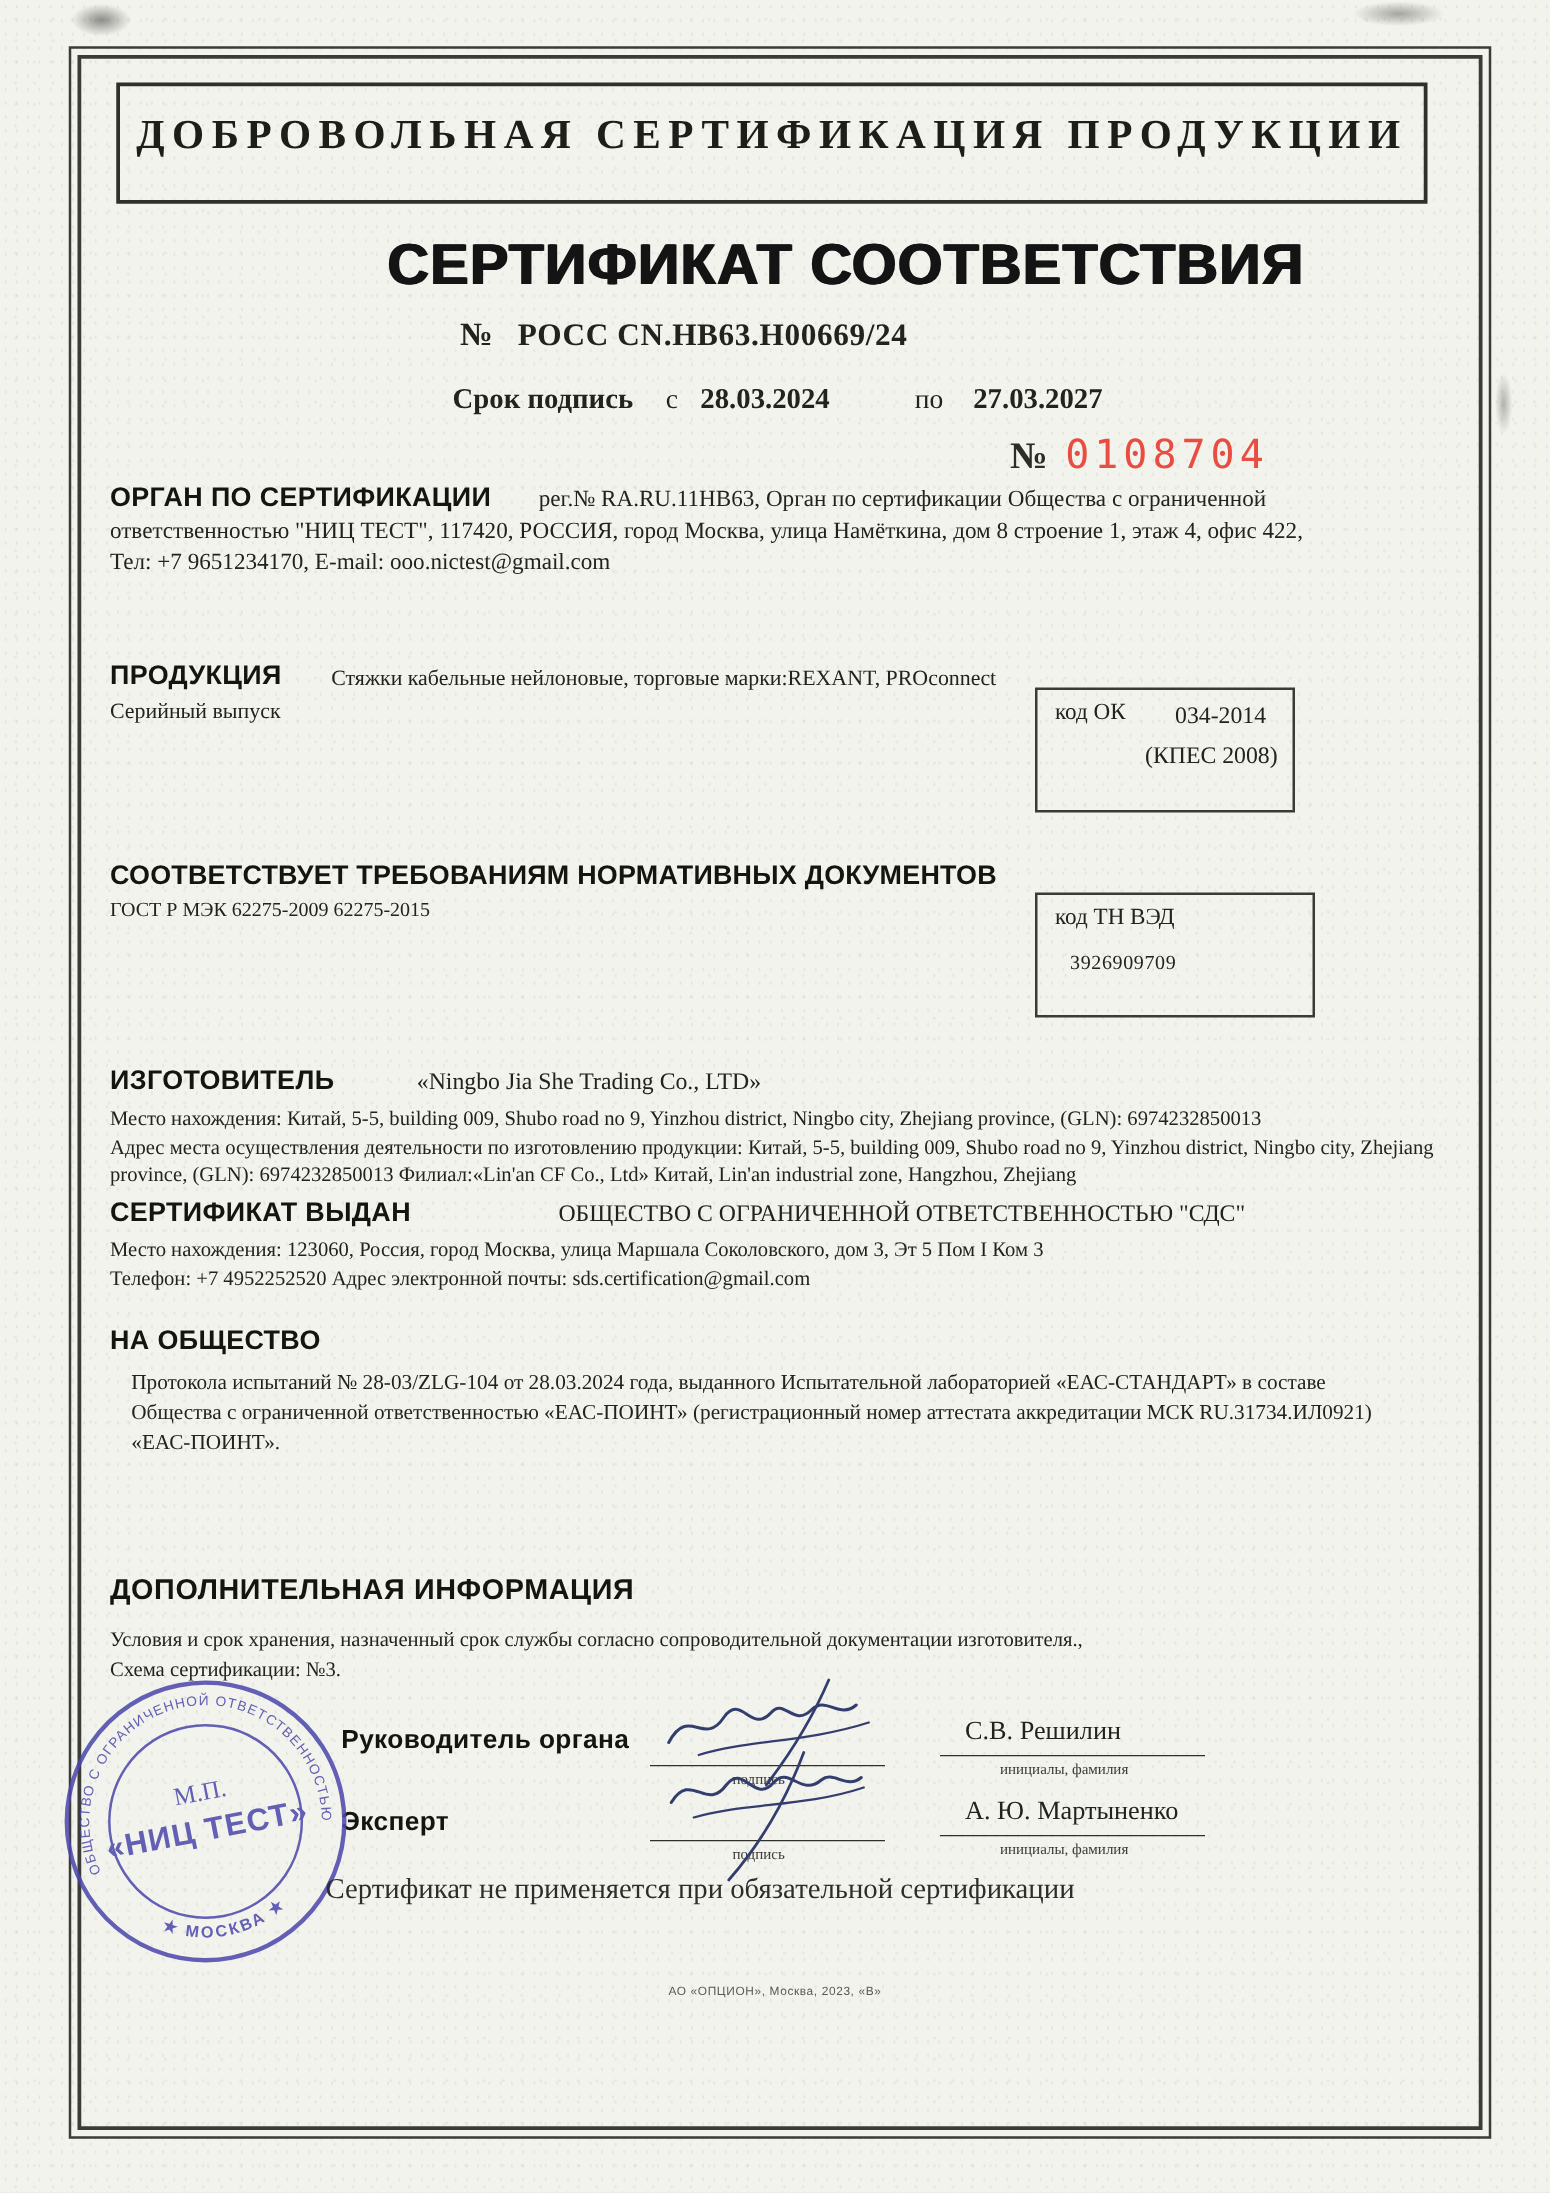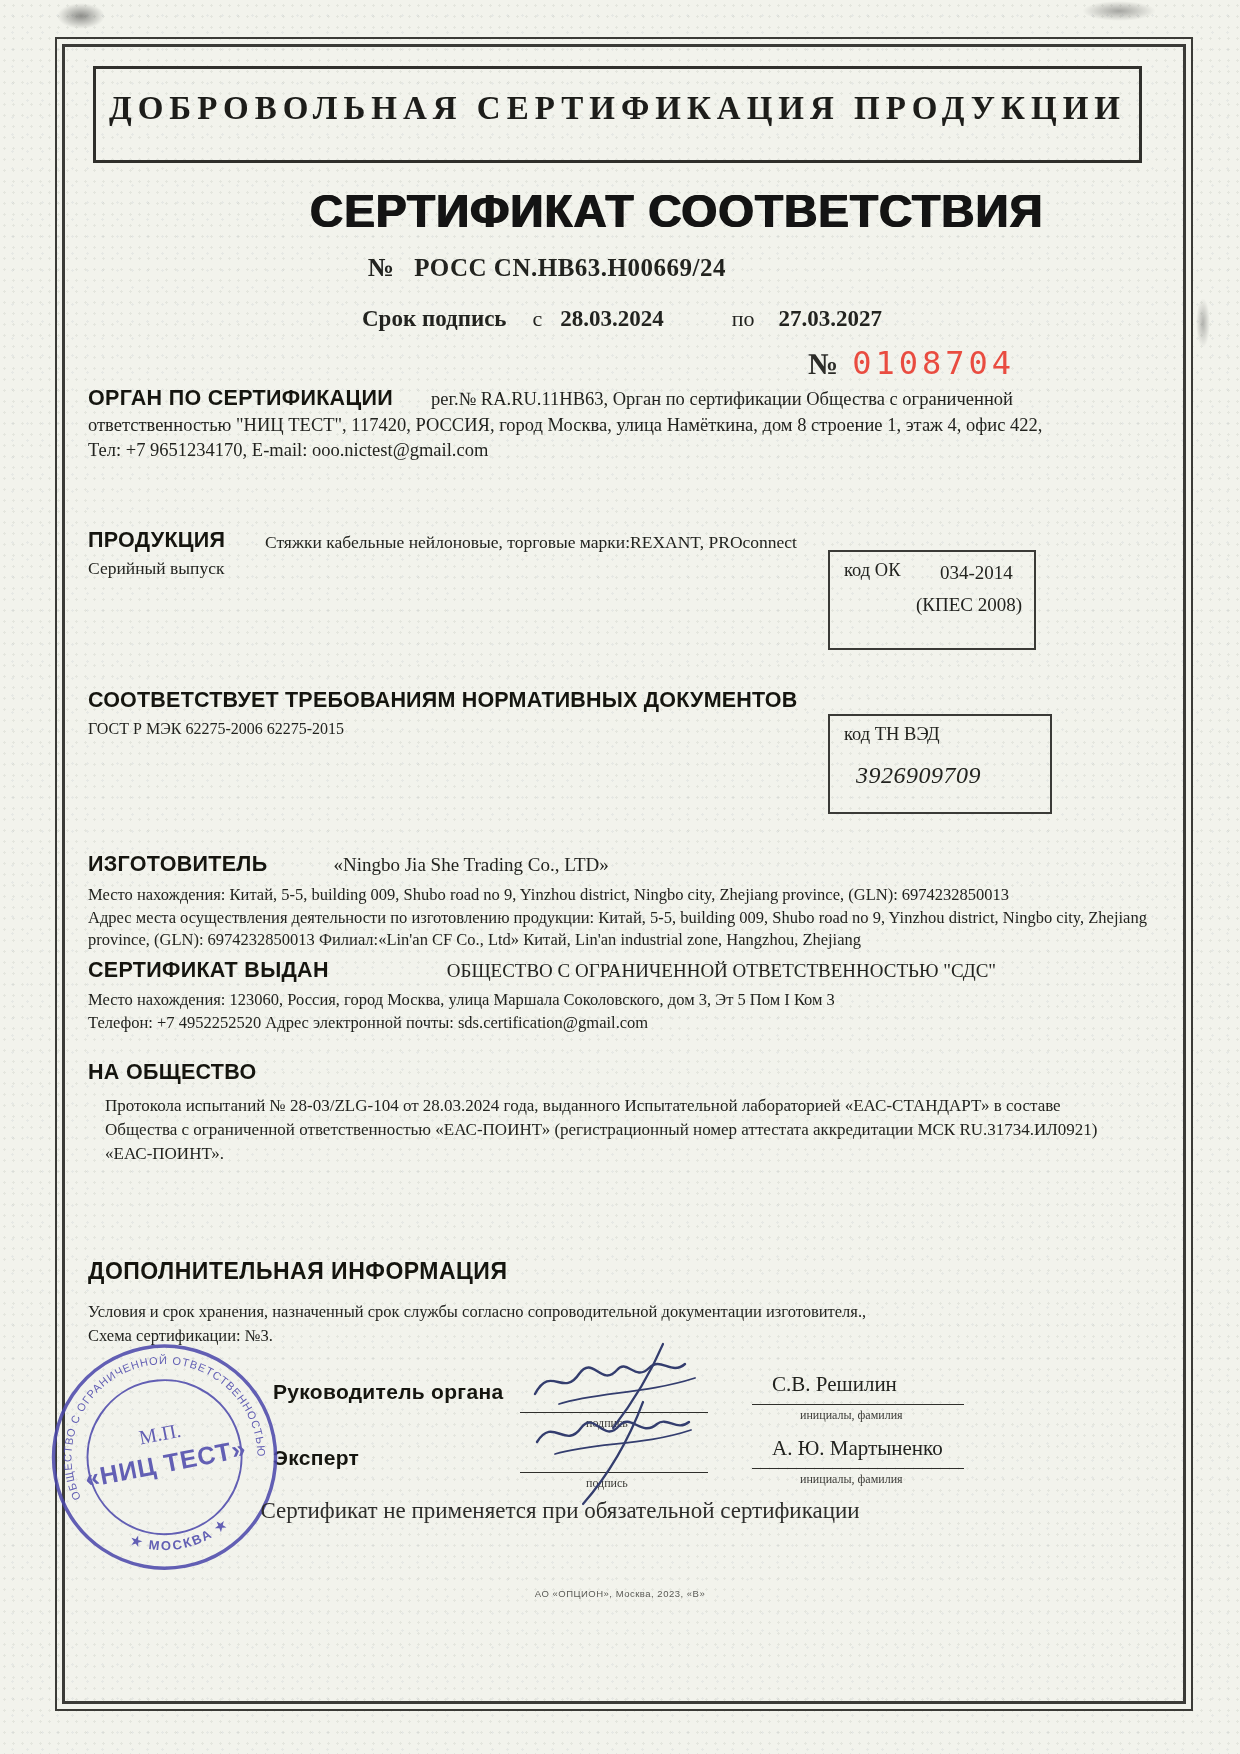--- a/index.html
+++ b/index.html
@@ -66,25 +66,25 @@
   <div class="abs" style="left:88px;top:558px;font-size:17.5px;">Серийный выпуск</div>
   <div class="abs" style="left:265px;top:531px;width:580px;font-size:17.5px;line-height:1.3;">Стяжки кабельные нейлоновые, торговые марки:REXANT, PROconnect</div>
 
   <div class="abs box" style="left:828px;top:550px;width:208px;height:100px;">
     <span class="abs" style="left:14px;top:8px;font-size:18.5px;">код ОК</span>
     <span class="abs" style="left:110px;top:10px;font-size:19px;">034-2014</span>
     <span class="abs" style="left:86px;top:42px;font-size:19px;">(КПЕС 2008)</span>
   </div>
 
   <div class="abs h" style="left:88px;top:688px;letter-spacing:.2px;">СООТВЕТСТВУЕТ ТРЕБОВАНИЯМ НОРМАТИВНЫХ ДОКУМЕНТОВ</div>
-  <div class="abs" style="left:88px;top:720px;font-size:16px;">ГОСТ Р МЭК 62275-2006 62275-2015</div>
+  <div class="abs" style="left:88px;top:720px;font-size:16px;">ГОСТ Р МЭК 62275-2009 62275-2015</div>
 
   <div class="abs box" style="left:828px;top:714px;width:224px;height:100px;">
     <span class="abs" style="left:14px;top:8px;font-size:18.5px;">код ТН ВЭД</span>
-    <span class="abs" style="left:26px;top:46px;font-size:24px;letter-spacing:.5px;font-style:italic;">3926909709</span>
+    <span class="abs" style="left:26px;top:46px;font-size:16px;letter-spacing:.5px;">3926909709</span>
   </div>
 
   <div class="abs" style="left:88px;top:852px;width:1068px;">
     <span class="h" style="display:inline-block;margin-right:66px;">ИЗГОТОВИТЕЛЬ</span><span style="font-size:19px;">«Ningbo Jia She Trading Co., LTD»</span>
     <div style="margin-top:7px;font-size:16.5px;line-height:1.32;">Место нахождения: Китай, 5-5, building 009, Shubo road no 9, Yinzhou district, Ningbo city, Zhejiang province, (GLN): 6974232850013</div>
     <div style="margin-top:1px;font-size:16.5px;line-height:1.32;">Адрес места осуществления деятельности по изготовлению продукции: Китай, 5-5, building 009, Shubo road no 9, Yinzhou district, Ningbo city, Zhejiang province, (GLN): 6974232850013 Филиал:«Lin'an CF Co., Ltd» Китай, Lin'an industrial zone, Hangzhou, Zhejiang</div>
   </div>
 
   <div class="abs" style="left:88px;top:958px;width:1068px;">
     <span class="h" style="display:inline-block;margin-right:118px;">СЕРТИФИКАТ ВЫДАН</span><span style="font-size:19px;">ОБЩЕСТВО С ОГРАНИЧЕННОЙ ОТВЕТСТВЕННОСТЬЮ "СДС"</span>

